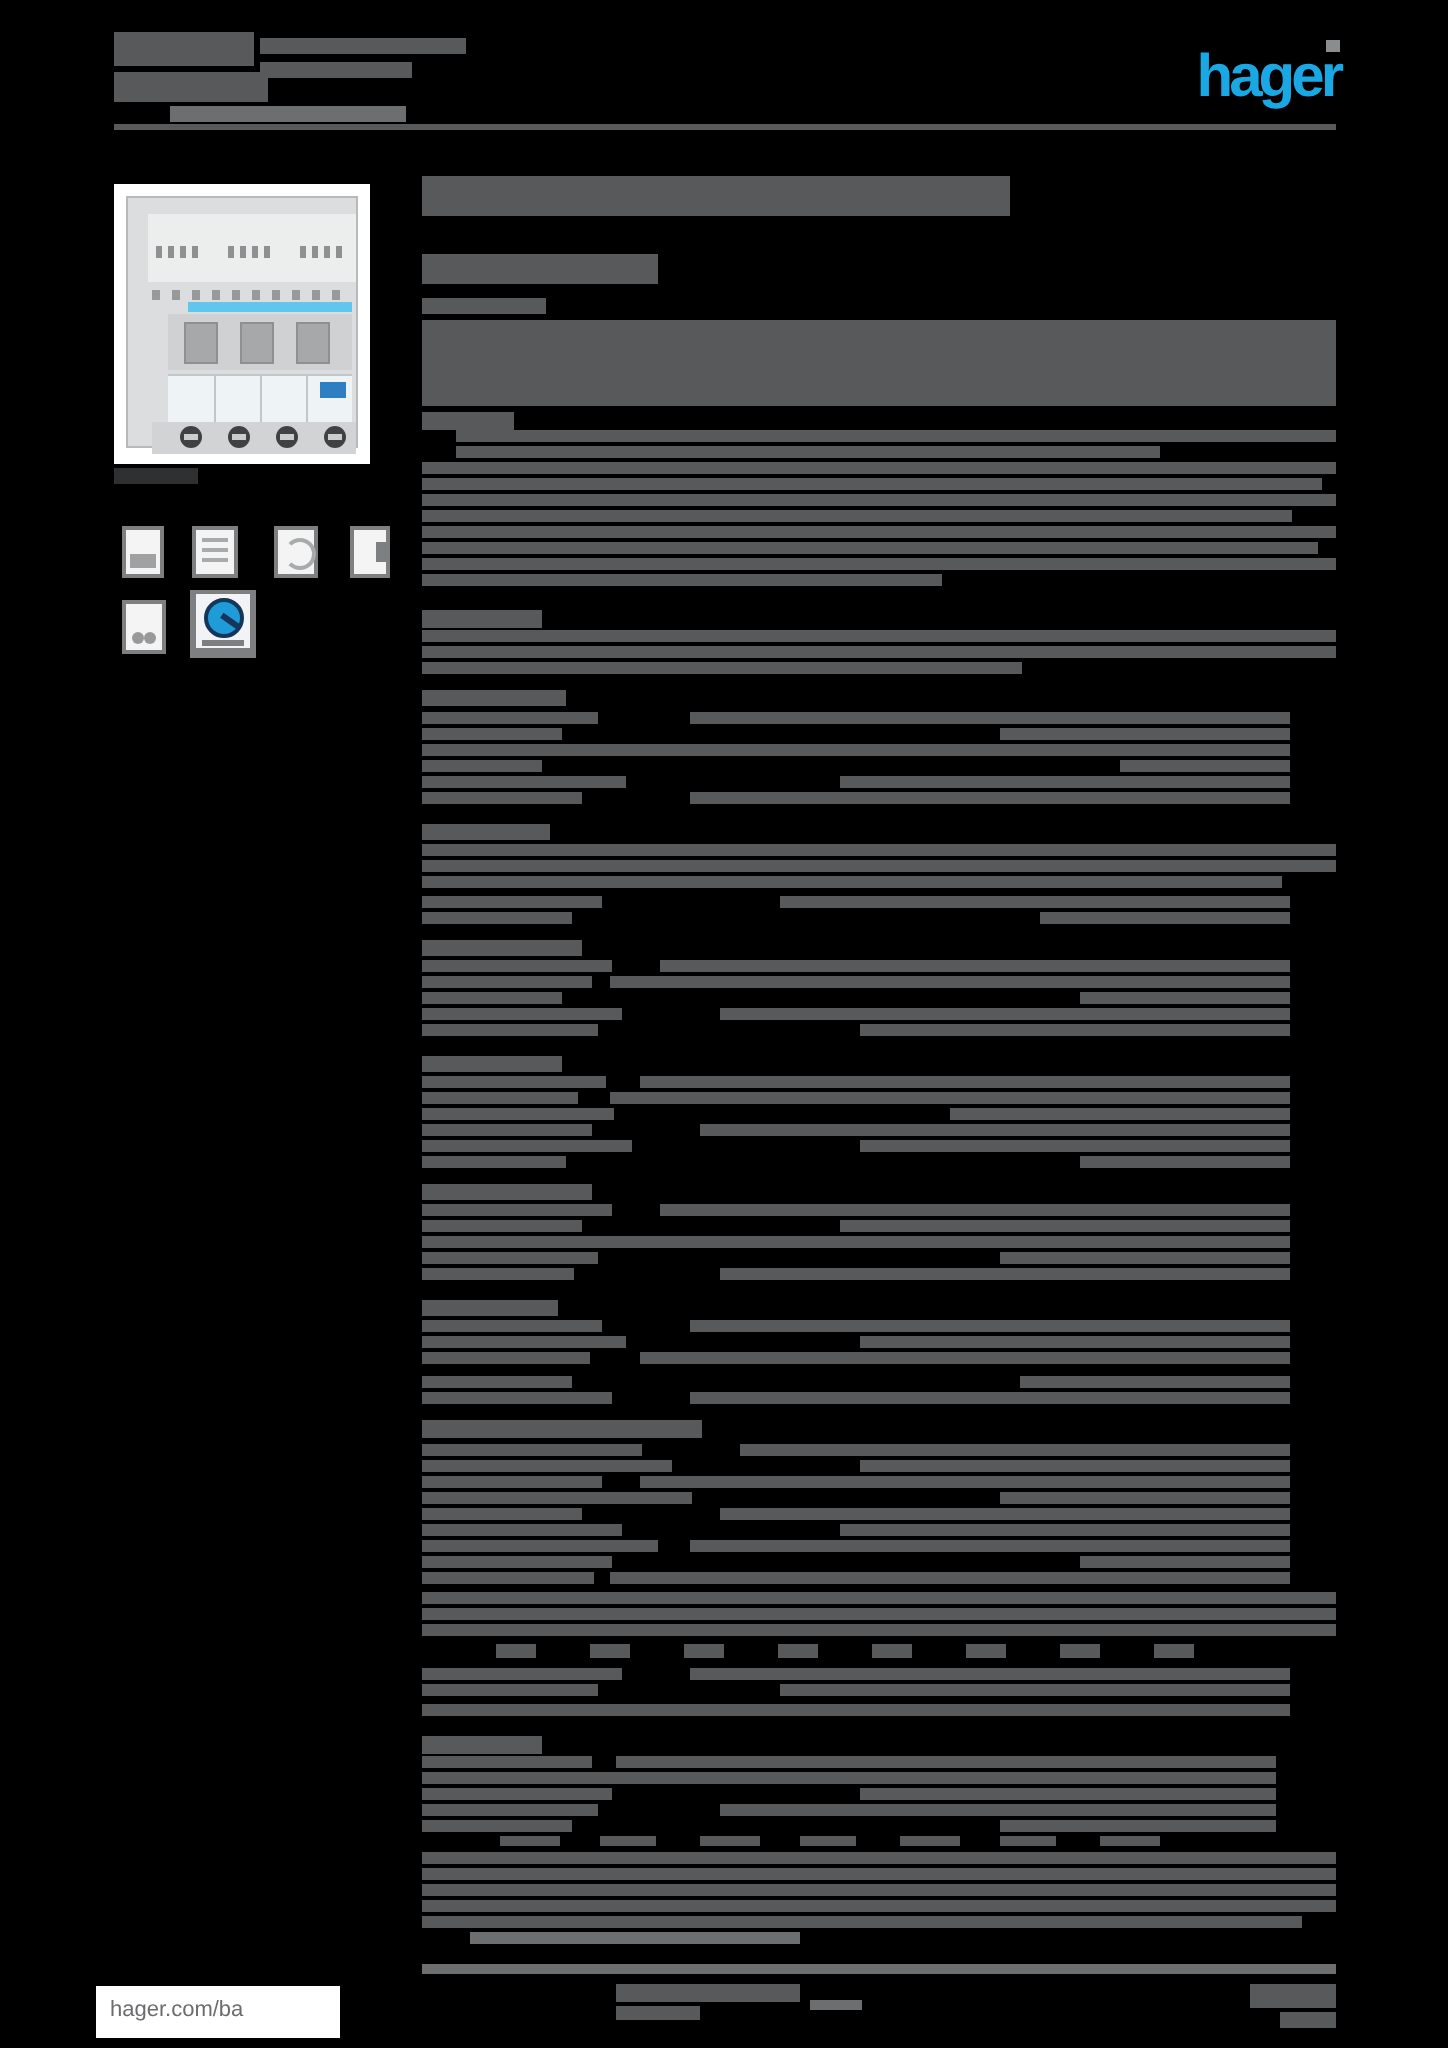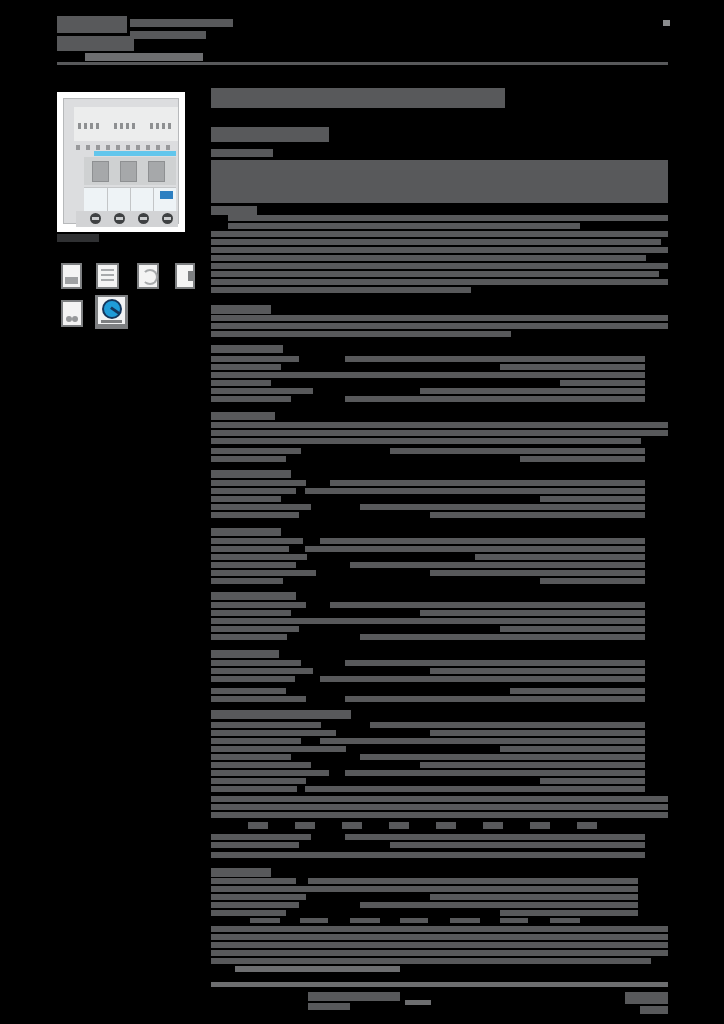--- a/index.html
+++ b/index.html
@@ -46,20 +46,21 @@
           transform:rotate(35deg);}
   .q-text{position:absolute;left:3px;bottom:1px;width:21px;height:3px;background:#7d7f81;}
   .footer-box{position:absolute;left:48px;top:993px;width:122px;height:26px;background:#ffffff;}
   .footer-link{position:absolute;left:7px;top:6px;font-size:11px;color:#6b6c6e;}
 </style>
 </head>
 <body>
 
 <div class="canvas">
 
+  <div class="logo">hager</div>
   <div class="logo-reg"></div>
 
   <div class="photo">
     <div class="dev-body">
       <div class="dev-top">
         <div class="dev-dots" style="left:4px;"></div>
         <div class="dev-dots" style="left:40px;"></div>
         <div class="dev-dots" style="left:76px;"></div>
       </div>
       <div class="dev-dinrow"></div>
@@ -275,14 +276,17 @@
       <div class="bar" style="left: 211px; top: 958px; width: 440px; height: 6px;"></div>
       <div class="bar" style="left: 235px; top: 966px; width: 165px; height: 6px; background: rgb(109, 110, 112);"></div>
       <div class="bar" style="left: 211px; top: 982px; width: 457px; height: 5px; background: rgb(109, 110, 112);"></div>
       <div class="bar" style="left: 308px; top: 992px; width: 92px; height: 9px;"></div>
       <div class="bar" style="left: 308px; top: 1003px; width: 42px; height: 7px;"></div>
       <div class="bar" style="left: 405px; top: 1000px; width: 26px; height: 5px; background: rgb(109, 110, 112);"></div>
       <div class="bar" style="left: 625px; top: 992px; width: 43px; height: 12px;"></div>
       <div class="bar" style="left: 640px; top: 1006px; width: 28px; height: 8px;"></div>
     </div>
 
+  <div class="footer-box">
+    <span class="footer-link">hager.com/ba</span>
+  </div>
 
 </div>
 
 </body></html>

